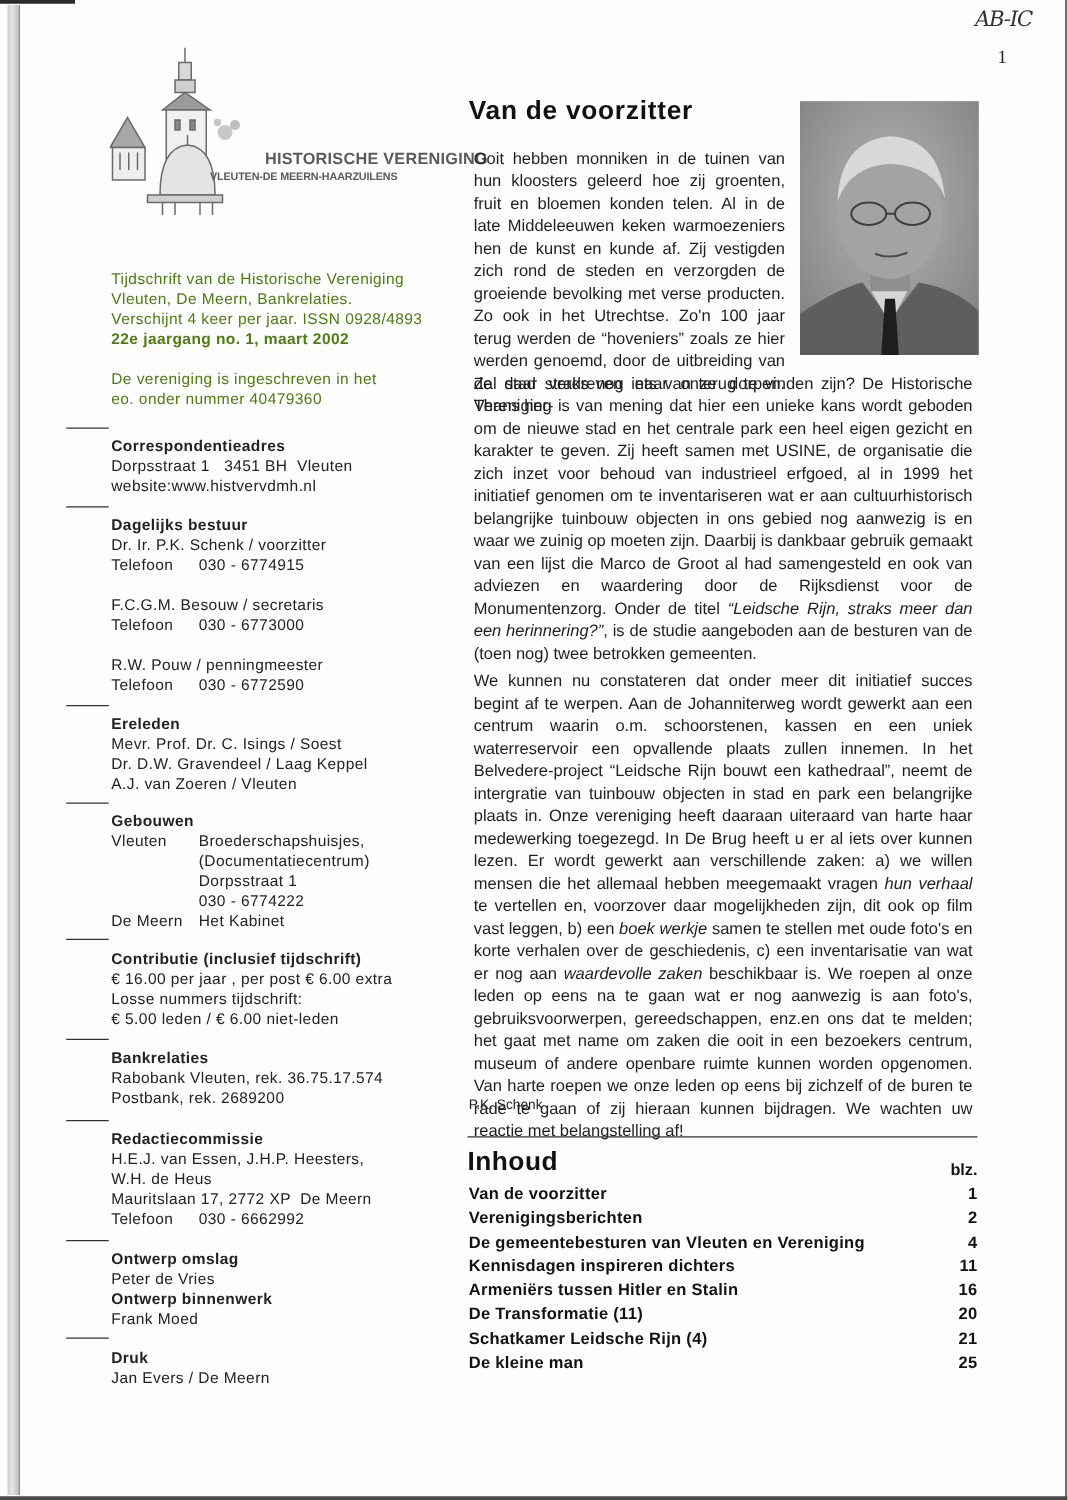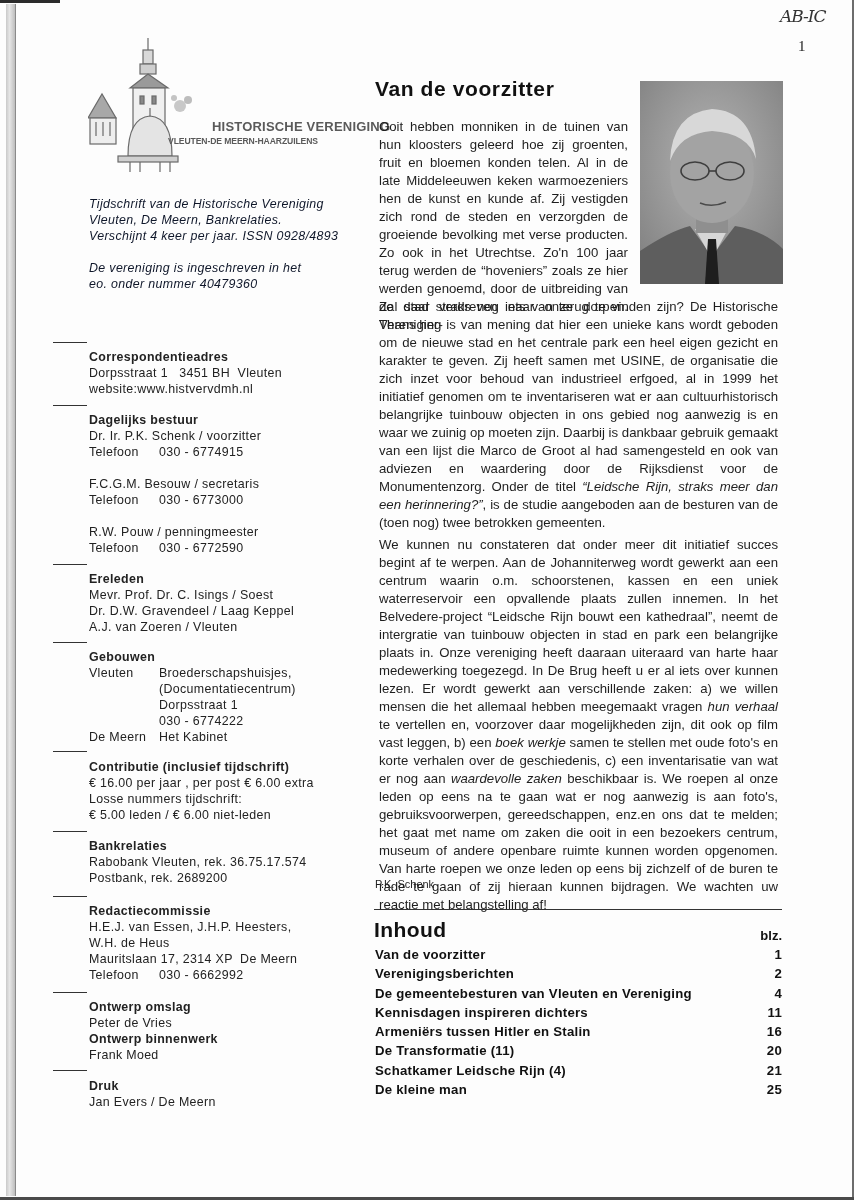--- a/index.html
+++ b/index.html
@@ -15,21 +15,21 @@
          font-size:17px; color:#333; letter-spacing:-1px; }
   .page-number { position:absolute; left:798px; top:38px; font-family:"Liberation Serif", serif; font-size:15px; color:#222; }
 
   
   .logo { position:absolute; left:88px; top:38px; width:260px; height:135px; }
   .logo svg { position:absolute; left:0; top:0; }
   .logo-title { position:absolute; left:80px; top:81px; font-weight:bold; font-size:13px; color:#5a5a5a; letter-spacing:0.2px; white-space:nowrap;margin-left:44px; }
   .logo-sub { position:absolute; left:80px; top:98px; font-weight:bold; font-size:8.6px; color:#5a5a5a; white-space:nowrap; letter-spacing:-0.1px; }
 
   
-  .left { position:absolute; left:89px; top:196px; width:260px; font-size:12.4px; line-height:16px; color:#0f172a; letter-spacing:0.35px;font-style:italic; }
+  .left { position:absolute; left:89px; top:215px; width:260px; font-size:12.4px; line-height:16px; color:#4d7c0f; letter-spacing:0.35px; }
   .left .line { white-space:nowrap; }
   .left .bold { font-weight:bold; }
   .divider { position:absolute; left:53px; width:34px; height:1px; background:#333; }
   .sec { position:absolute; left:89px; font-size:12.4px; line-height:16px; color:#222; letter-spacing:0.35px; }
   .sec .h { font-weight:bold; white-space:nowrap; }
   .sec .line { white-space:nowrap; }
   .tab1 { display:inline-block; width:70px; }
   .tabg { display:inline-block; width:70px; }
 
   
@@ -90,20 +90,21 @@
     </g>
   </svg>
   <div class="logo-title">HISTORISCHE VERENIGING</div>
   <div class="logo-sub">VLEUTEN-DE MEERN-HAARZUILENS</div>
 </div>
 
 <div class="left">
   <div class="line">Tijdschrift van de Historische Vereniging</div>
   <div class="line">Vleuten, De Meern, Bankrelaties.</div>
   <div class="line">Verschijnt 4 keer per jaar. ISSN 0928/4893</div>
+  <div class="line bold">22e jaargang no. 1, maart 2002</div>
   <div style="height:16px"></div>
   <div class="line">De vereniging is ingeschreven in het</div>
   <div class="line">eo. onder nummer 40479360</div>
 </div>
 
 <div class="divider" style="top:342px"></div>
 <div class="divider" style="top:405px"></div>
 <div class="divider" style="top:564px"></div>
 <div class="divider" style="top:642px"></div>
 <div class="divider" style="top:751px"></div>
@@ -156,21 +157,21 @@
 <div class="sec" style="top:838px">
   <div class="h">Bankrelaties</div>
   <div class="line">Rabobank Vleuten, rek. 36.75.17.574</div>
   <div class="line">Postbank, rek. 2689200</div>
 </div>
 
 <div class="sec" style="top:903px">
   <div class="h">Redactiecommissie</div>
   <div class="line">H.E.J. van Essen, J.H.P. Heesters,</div>
   <div class="line">W.H. de Heus</div>
-  <div class="line" style="white-space:pre">Mauritslaan 17, 2314 XP  De Meern</div>
+  <div class="line" style="white-space:pre">Mauritslaan 17, 2772 XP  De Meern</div>
   <div class="line"><span class="tab1">Telefoon</span><span>030 - 6662992</span></div>
 </div>
 
 <div class="sec" style="top:999px">
   <div class="h">Ontwerp omslag</div>
   <div class="line">Peter de Vries</div>
   <div class="h">Ontwerp binnenwerk</div>
   <div class="line">Frank Moed</div>
 </div>
 

